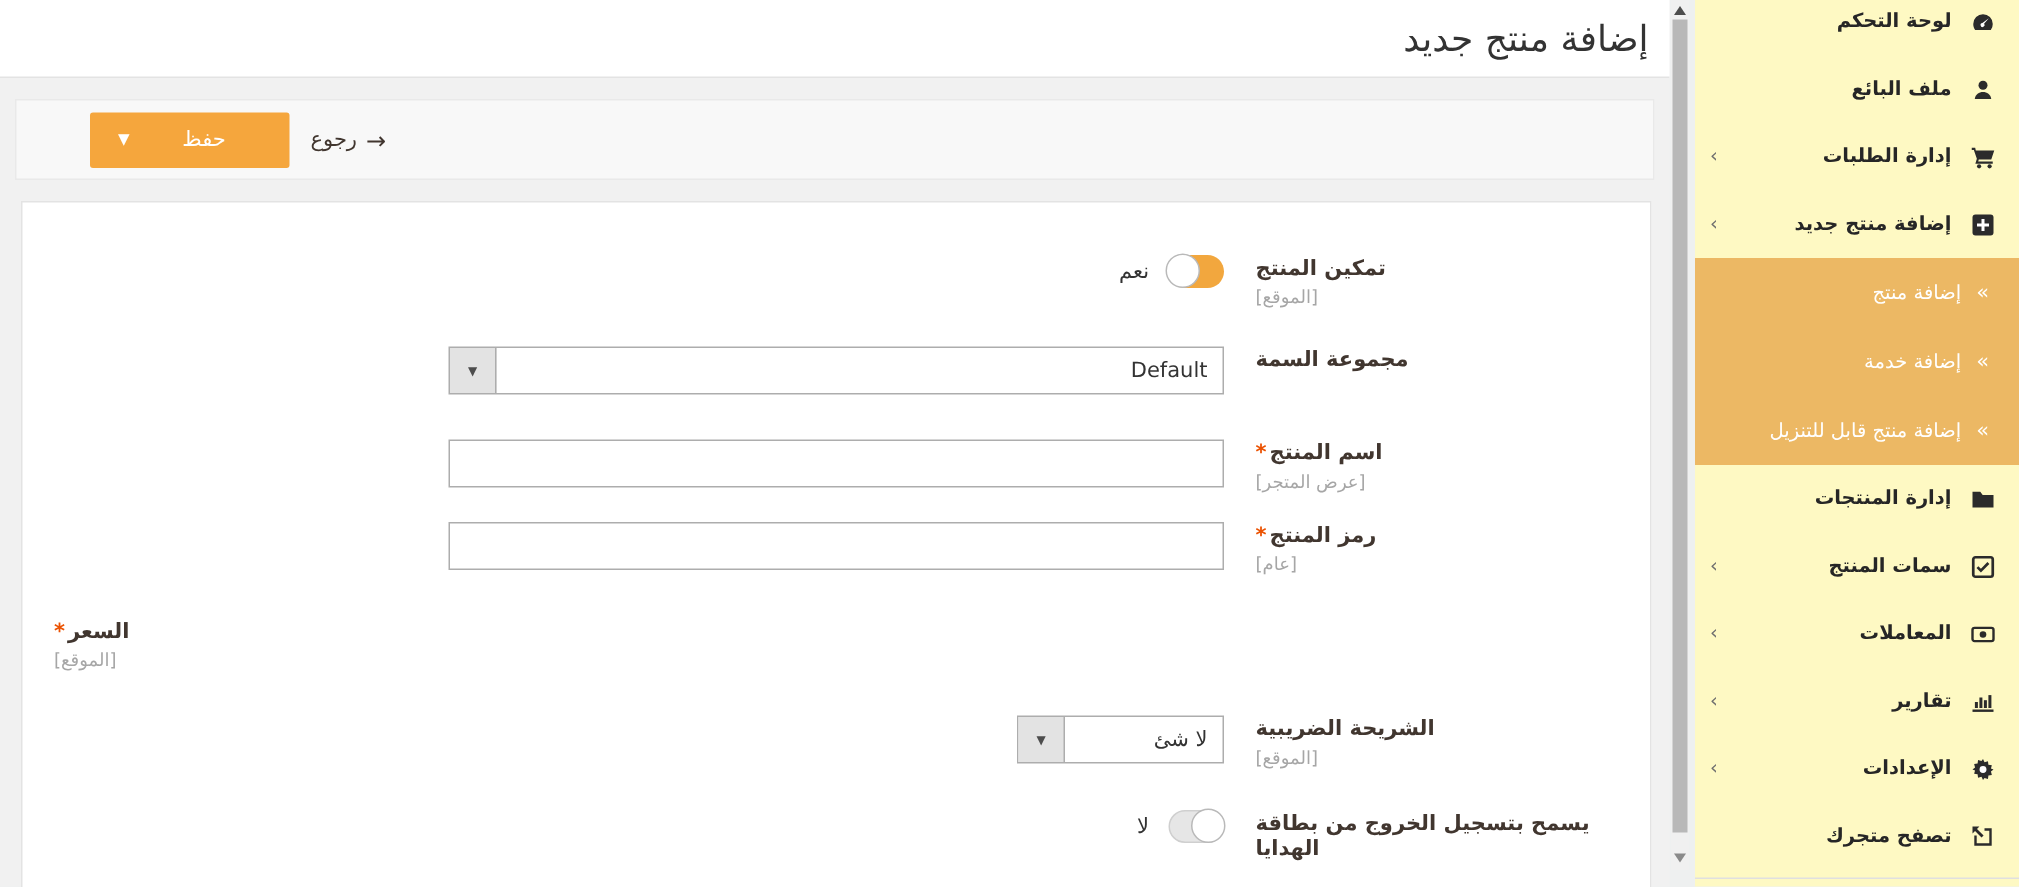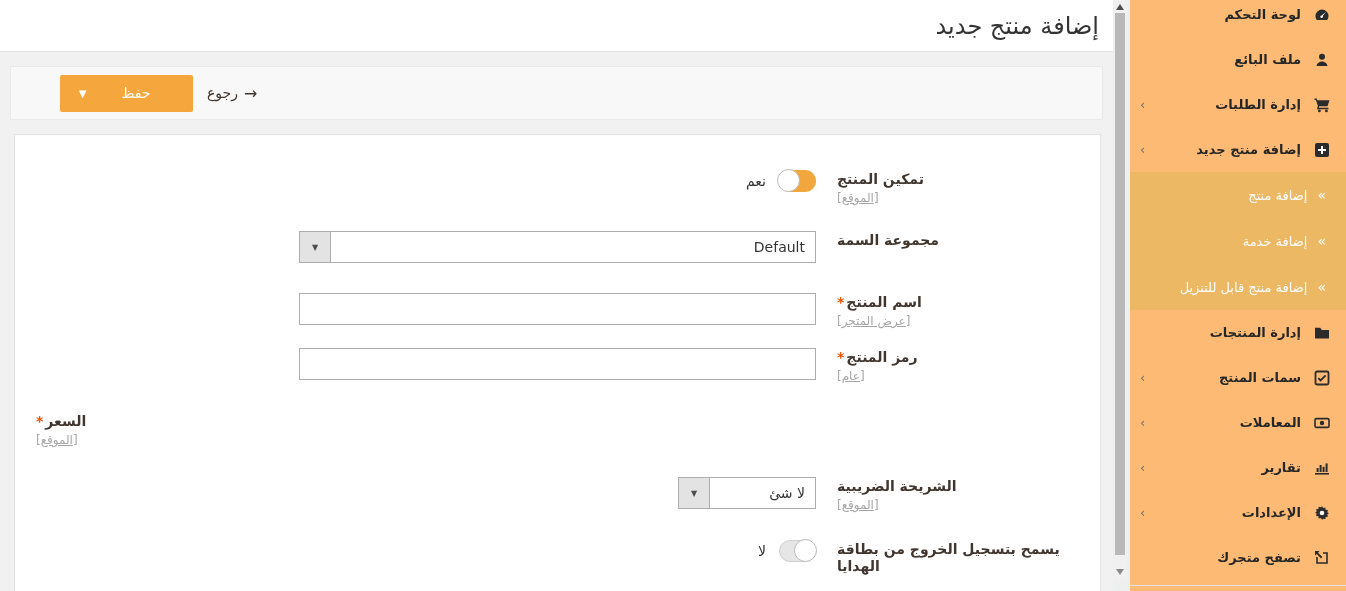--- a/index.html
+++ b/index.html
@@ -24,21 +24,21 @@
 
   .form-panel { margin:14px 12px 0 14px; width:1087px; height:500px; background:#fff;
                 border:1px solid #e3e3e3; padding-top:35px; }
 
   .frow { display:flex; direction:ltr; align-items:flex-start; }
   .cell-control { width:801px; display:flex; justify-content:flex-end; align-items:flex-start; }
   .cell-control.col { flex-direction:column; align-items:flex-end; justify-content:flex-start; }
   .cell-label { flex:1; direction:rtl; text-align:left; padding-left:21px; padding-top:1px; }
   .flabel { font-size:14px; font-weight:700; color:#41362f; line-height:17px; }
   .req { color:#eb5202; margin-right:2px; font-weight:700; }
-  .scope { font-size:12px; color:#a6a6a6; margin-top:3px;text-decoration:underline; }
+  .scope { font-size:12px; color:#a6a6a6; margin-top:3px; }
 
   .m1{margin-bottom:26px}.m2{margin-bottom:30px}.m3{margin-bottom:20px}
   .m4{margin-bottom:29px}.m5{margin-bottom:30px}.m6{margin-bottom:28px}
 
   
   .toggle-wrap { display:flex; align-items:center; gap:13px; }
   .toggle-text { font-size:14px; color:#333; }
   .pill { position:relative; width:37px; height:22px; border-radius:11px; cursor:pointer; }
   .pill.on  { background:#f2a73e; }
   .pill.off { background:#e6e6e6; border:1px solid #cfcfcf; }
@@ -64,21 +64,21 @@
 
   
   .vscroll { position:absolute; left:1114px; top:0; width:12px; height:580px; background:#f0f0f0; }
   .scroll-up, .scroll-down { position:absolute; left:2px; width:0; height:0;
       border-left:4px solid transparent; border-right:4px solid transparent; }
   .scroll-up { top:4px; border-bottom:6px solid #4d4d4d; }
   .scroll-down { bottom:5px; border-top:6px solid #8a8a8a; }
   .scroll-thumb { position:absolute; left:1px; top:13px; width:10px; height:542px; background:#b8b8b8; }
 
   
-  .sidebar { position:absolute; right:0; top:0; width:216px; height:591px; background:#fdba74; }
+  .sidebar { position:absolute; right:0; top:0; width:216px; height:591px; background:#fef9c3; }
   .menu { margin-top:-8px; }
   .menu-item { height:45px; display:flex; align-items:center; padding:0 16px 0 10px; cursor:pointer; }
   .menu-chevron { font-size:13px; color:#6e6e6e; line-height:1; }
   .menu-spacer { flex:1; }
   .menu-label { font-size:13px; font-weight:600; color:#262626; direction:rtl; }
   .menu-icon { width:16px; height:16px; margin-left:13px; flex:0 0 16px; }
   .submenu { background:#ecb864; }
   .submenu-item { height:46px; display:flex; align-items:center; padding:0 20px 0 10px; cursor:pointer;text-align:center; }
   .submenu-label { font-size:13px; color:#fff; direction:rtl; }
   .submenu-glyph { color:#fff; font-size:14px; margin-left:10px; line-height:1; }

